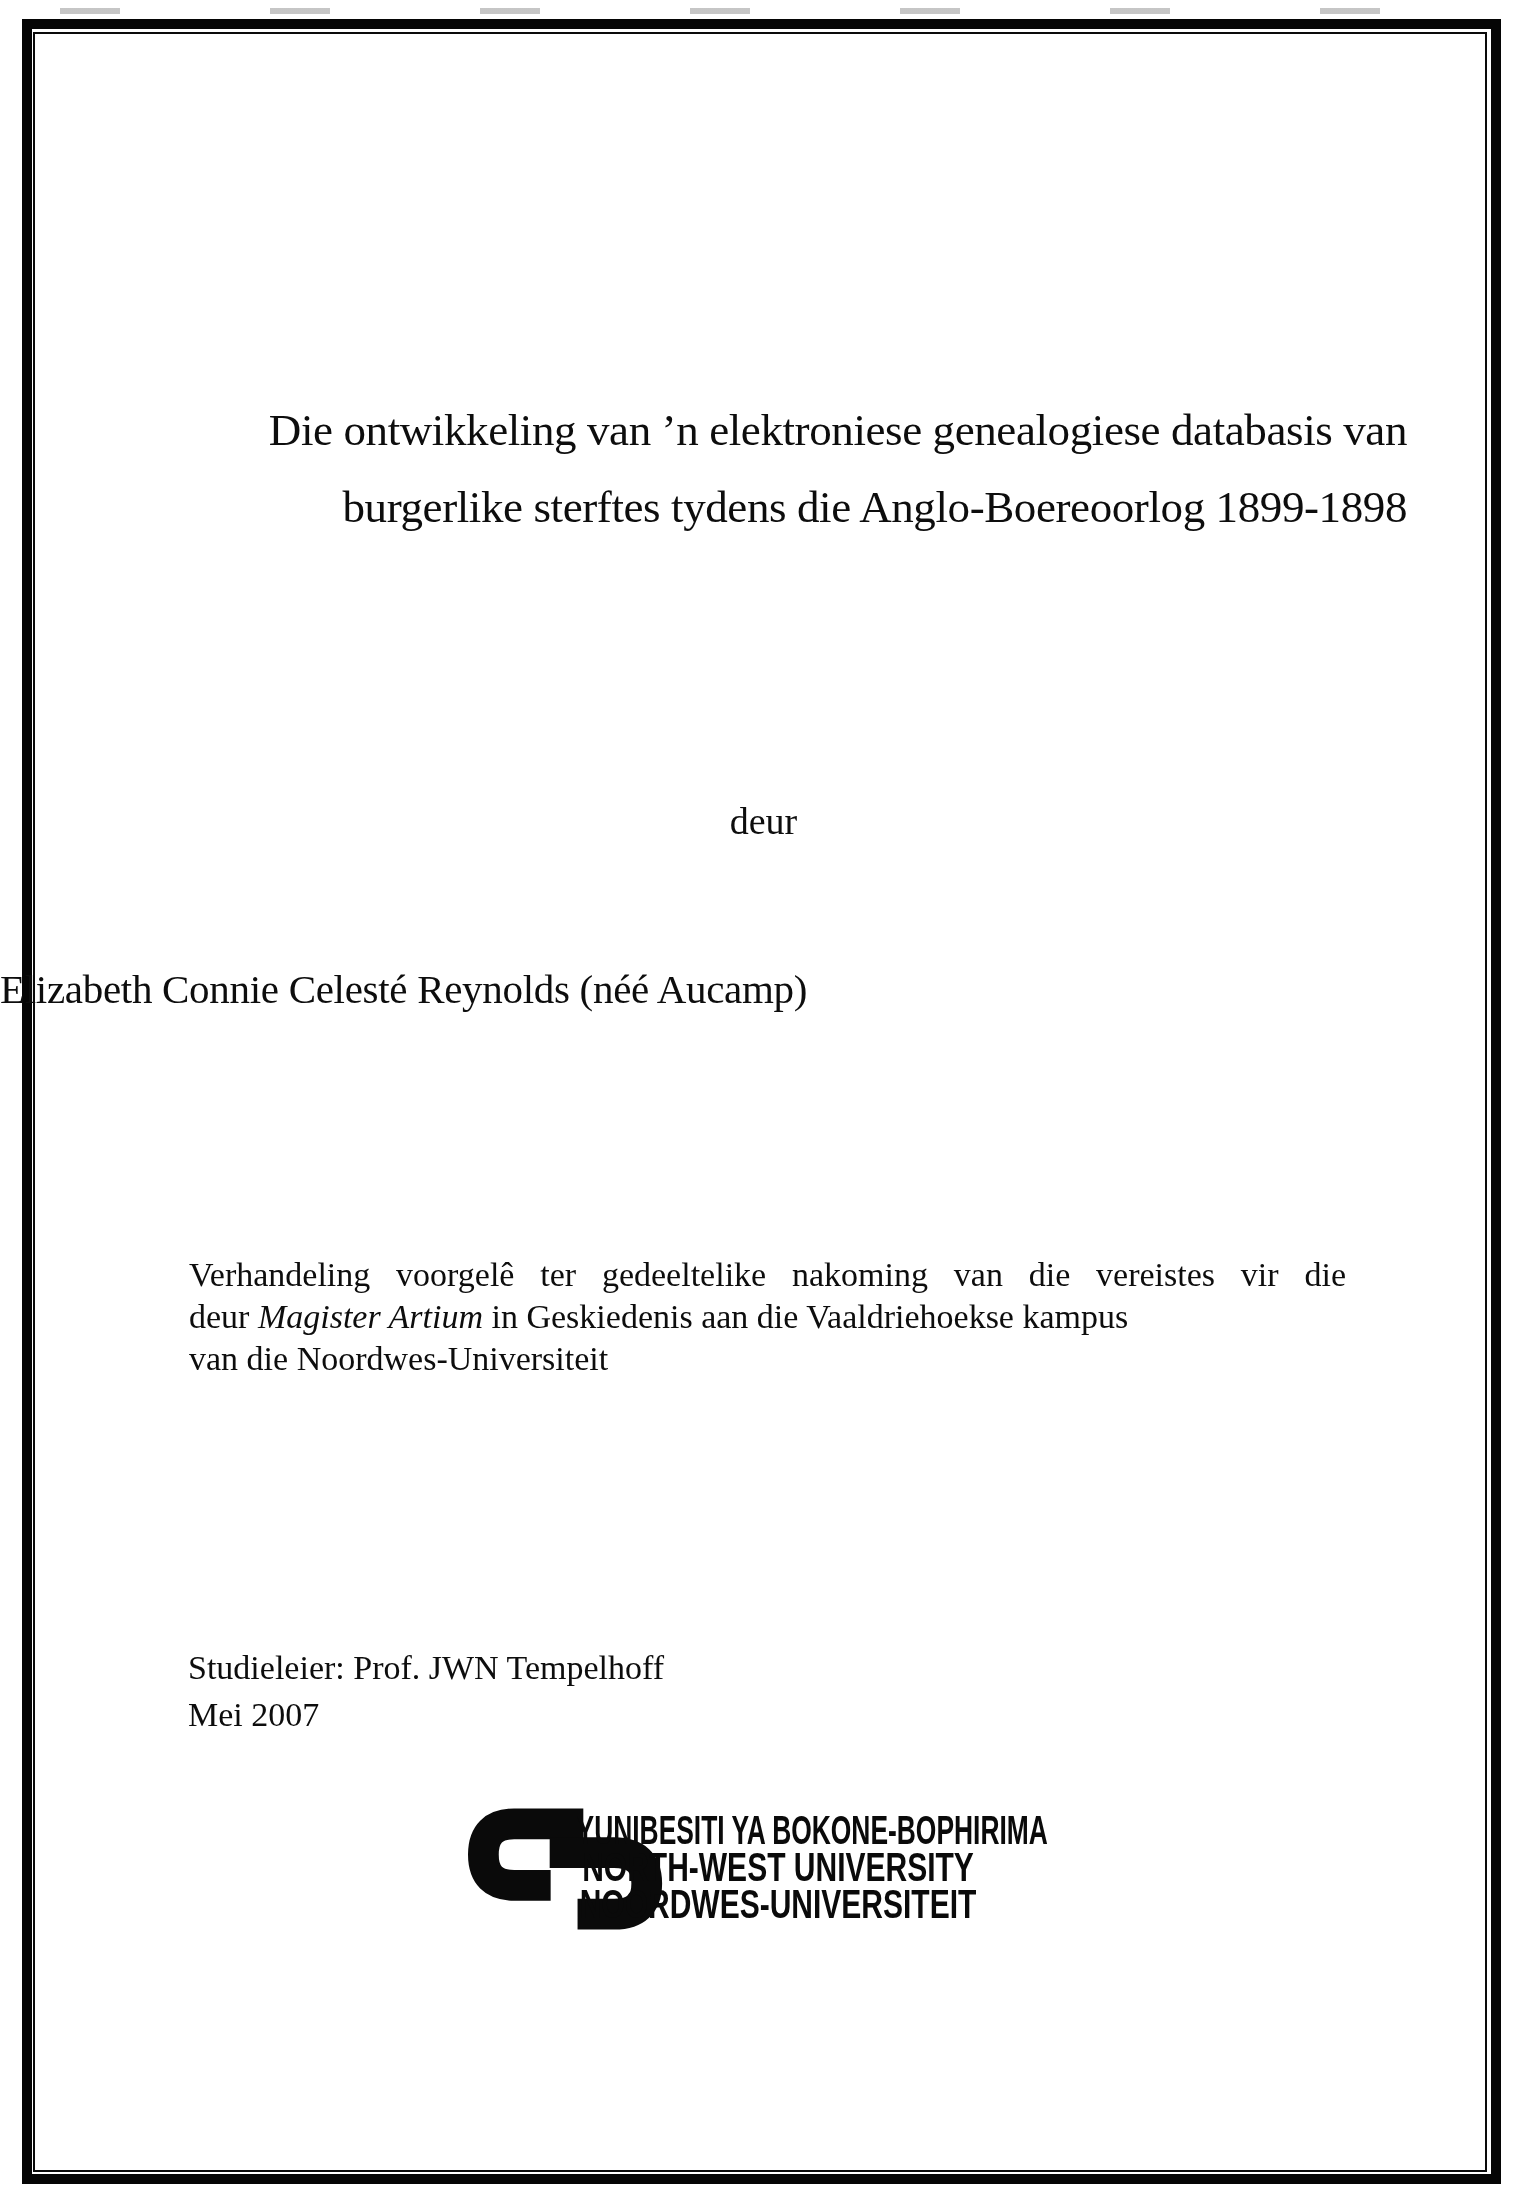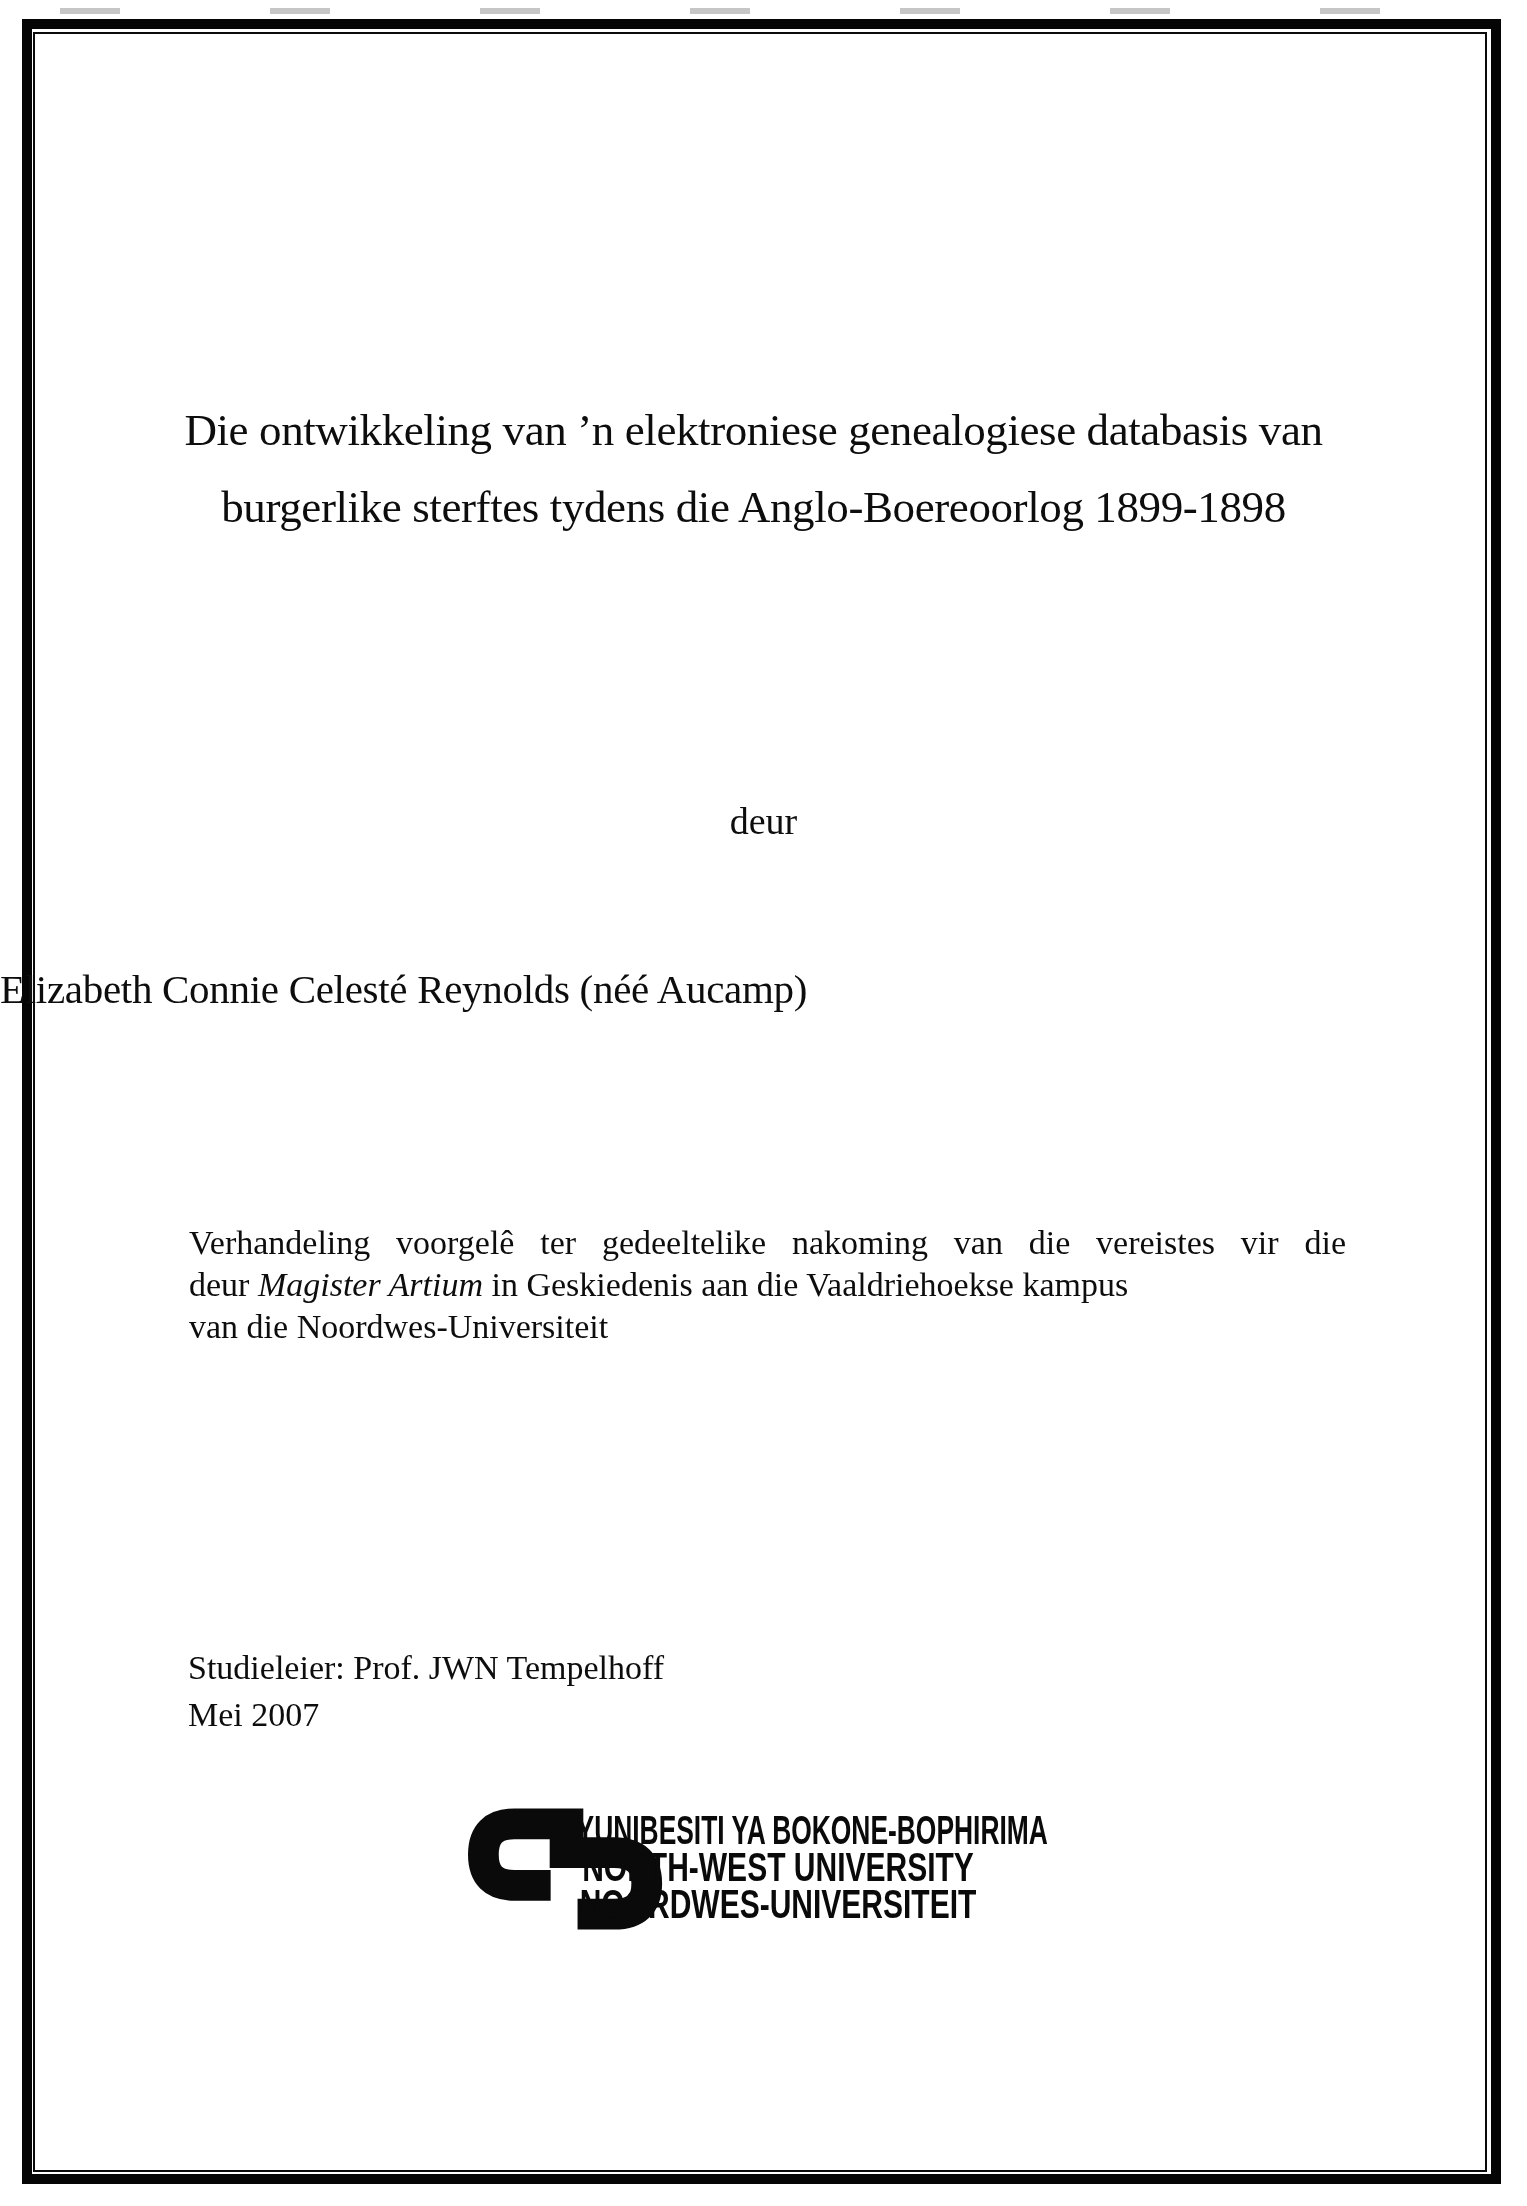--- a/index.html
+++ b/index.html
@@ -23,39 +23,39 @@
     pointer-events:none;
   }
   
   .scan-artifact{
     position:absolute;left:60px;top:8px;width:1400px;height:6px;
     background:repeating-linear-gradient(90deg,#1a1a1a 0 60px,transparent 60px 210px);
     opacity:.25;
   }
   .thesis-title{
     position:absolute;left:100px;right:120px;top:392px;
-    text-align:center;
+    text-align:right;
     font-size:45px;line-height:77px;
     letter-spacing:-0.4px;
     white-space:nowrap;
   }
   .byline-label{
     position:absolute;left:0;right:0;top:800px;
     text-align:center;
     font-size:38px;line-height:42px;
   }
   .author-name{
     position:absolute;left:0;right:0;top:966px;
     text-align:left;
     font-size:41px;line-height:46px;
     letter-spacing:-0.3px;
     white-space:nowrap;
   }
   .declaration{
-    position:absolute;left:189px;top:1222px;width:1157px;
+    position:absolute;left:189px;top:1254px;width:1157px;
     font-size:34px;line-height:42px;
   }
   .decl-line1{
     text-align:justify;
     text-align-last:justify;
     -moz-text-align-last:justify;
   }
   .italic{font-style:italic;}
   .supervisor-block{
     position:absolute;left:188px;top:1644px;

